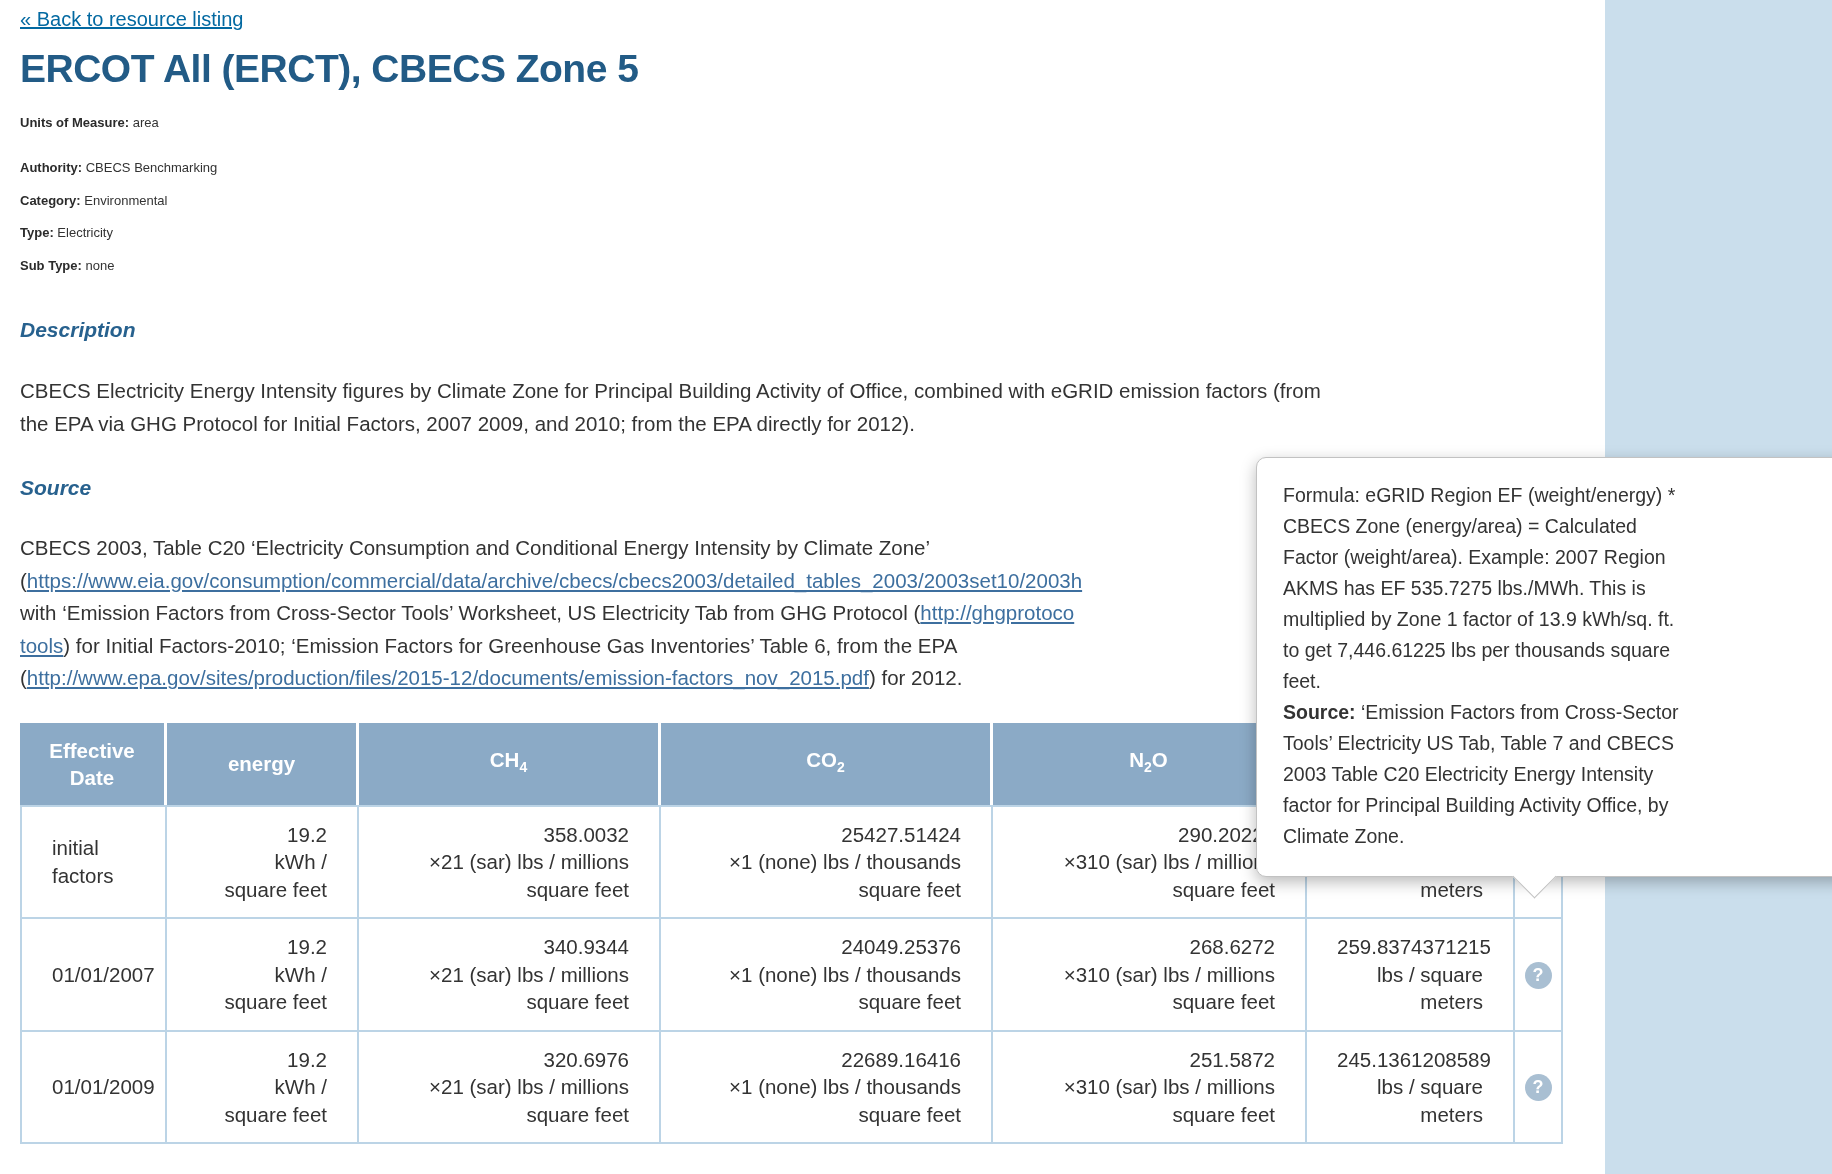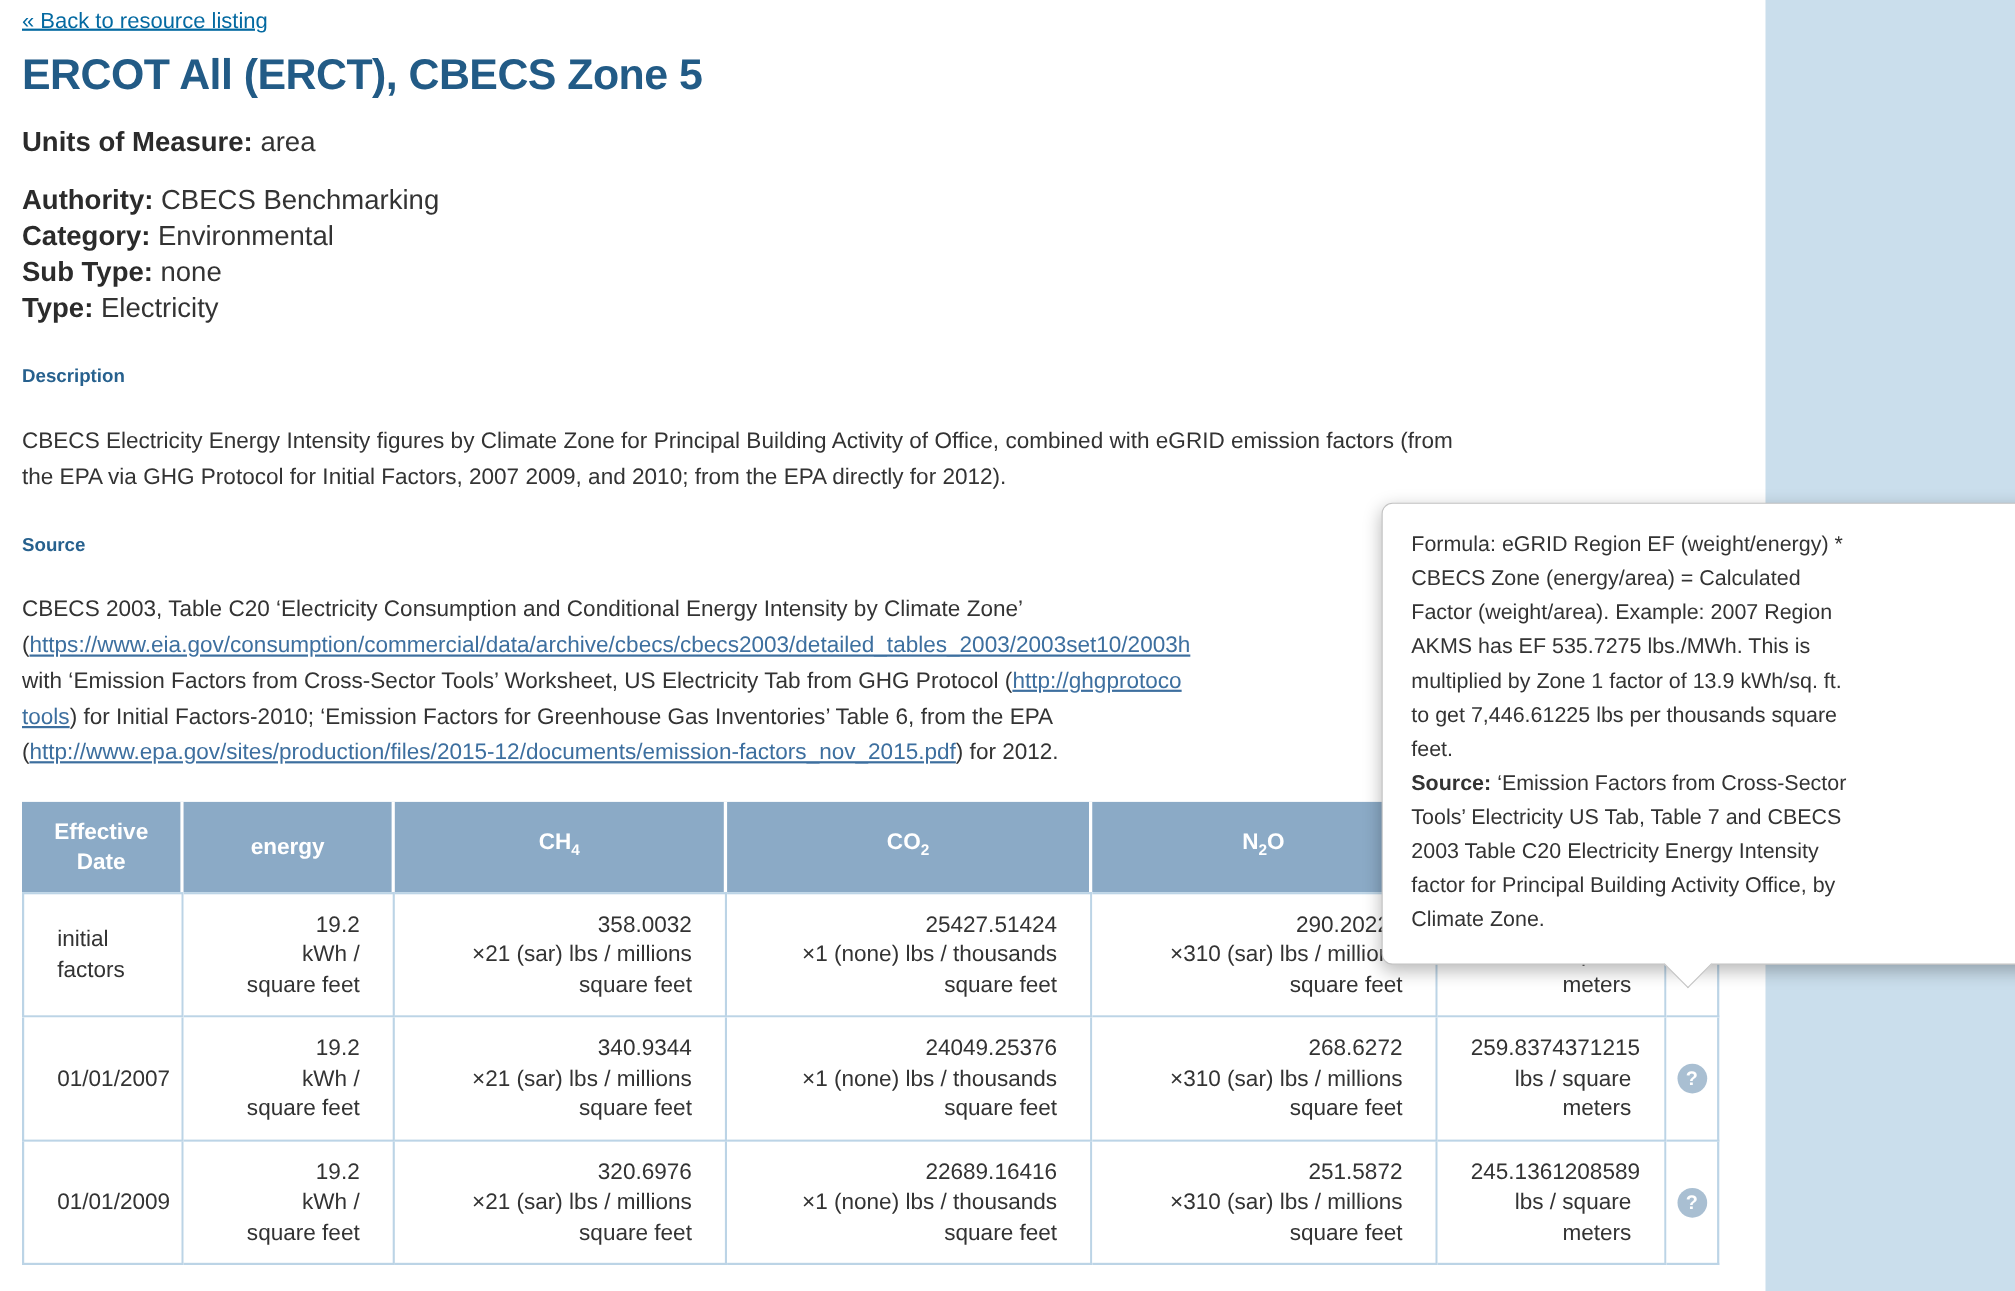--- a/index.html
+++ b/index.html
@@ -9,26 +9,26 @@
     font-family:"Liberation Sans", sans-serif;
   }
   .side-band{position:absolute;left:1605px;top:0;width:227px;height:1174px;background:#cadeec;}
   .content{position:absolute;left:20px;top:8px;width:1580px;}
 
   .back{font-size:20px;}
   .back a{color:#0369a1;text-decoration:underline;cursor:pointer;}
 
   h1{font-size:39px;font-weight:bold;color:#225b86;margin:16px 0 0;letter-spacing:-0.5px;}
 
-  .meta{font-size:25px;color:#333;}
+  .meta{font-size:13px;color:#333;}
   .meta b{color:#2b2b2b;}
   .units-line{margin-top:24px;}
   .meta-group{margin-top:22px;line-height:32.5px;}
 
-  h2{font-size:17px;font-weight:bold;color:#27618e;margin:36px 0 0;}
+  h2{font-size:21px;font-weight:bold;color:#27618e;margin:36px 0 0;font-style:italic;}
 
   .para{font-size:20.5px;margin:32px 0 0;color:#333;}
   .desc-para{line-height:33px;}
   .src-para{line-height:32.5px;}
   a.inline-link{color:#3d6f9f;text-decoration:underline;cursor:pointer;}
 
   table.cf{border-collapse:separate;border-spacing:0;table-layout:fixed;
     width:1543px;margin-top:28px;font-size:20.5px;}
   .cf th{background:#8baac6;color:#fff;font-weight:bold;text-align:center;
     vertical-align:middle;padding:14px 8px;line-height:27px;
@@ -76,26 +76,26 @@
   <div class="meta meta-group">
     <div>
       <b>Authority:</b>
       <span>CBECS Benchmarking</span>
     </div>
     <div>
       <b>Category:</b>
       <span>Environmental</span>
     </div>
     <div>
+      <b>Type:</b>
+      <span>Electricity</span>
+    </div>
+    <div>
       <b>Sub Type:</b>
       <span>none</span>
-    </div>
-    <div>
-      <b>Type:</b>
-      <span>Electricity</span>
     </div>
   </div>
 
   <h2>Description</h2>
   <p class="para desc-para">CBECS Electricity Energy Intensity figures by Climate Zone for Principal Building Activity of Office, combined with eGRID emission factors (from<br>the EPA via GHG Protocol for Initial Factors, 2007 2009, and 2010; from the EPA directly for 2012).</p>
 
   <h2>Source</h2>
   <p class="para src-para"><span>CBECS 2003, Table C20 ‘Electricity Consumption and Conditional Energy Intensity by Climate Zone’</span><br><span>(</span><a class="inline-link" href="#">https://www.eia.gov/consumption/commercial/data/archive/cbecs/cbecs2003/detailed_tables_2003/2003set10/2003h</a><br><span>with ‘Emission Factors from Cross-Sector Tools’ Worksheet, US Electricity Tab from GHG Protocol (</span><a class="inline-link" href="#">http://ghgprotoco</a><br><a class="inline-link" href="#">tools</a><span>) for Initial Factors-2010; ‘Emission Factors for Greenhouse Gas Inventories’ Table 6, from the EPA</span><br><span>(</span><a class="inline-link" href="#">http://www.epa.gov/sites/production/files/2015-12/documents/emission-factors_nov_2015.pdf</a><span>) for 2012.</span></p>
 
 

